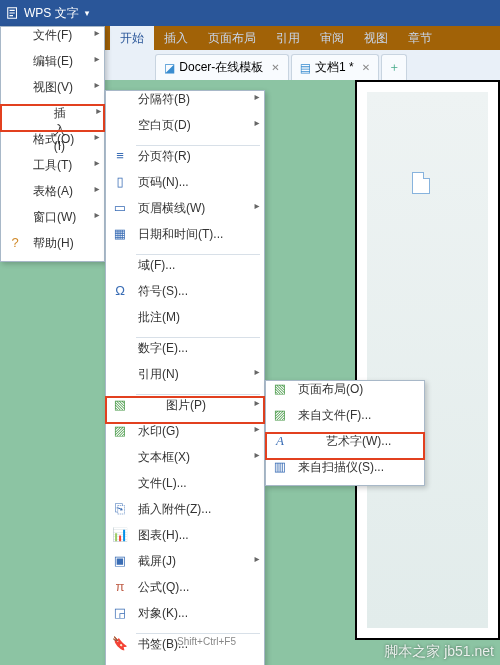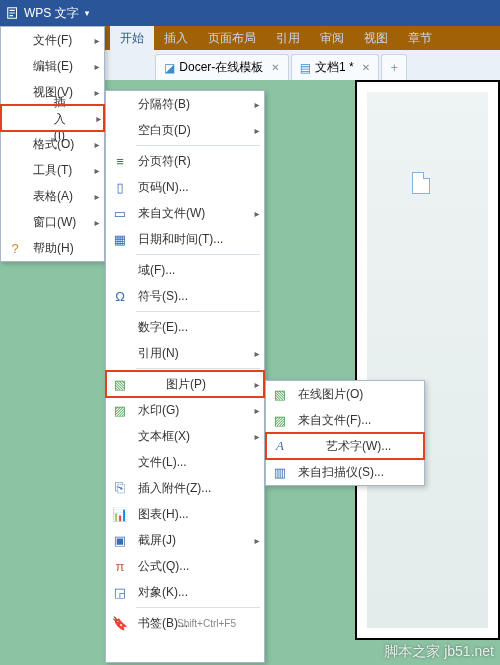--- a/index.html
+++ b/index.html
@@ -22,21 +22,21 @@
   .doc-tab .x { color: #888; font-size: 10px; margin-left: 4px;}
   .doc-tab.plus { padding: 4px 6px; color: #4a8; }
   
   .workspace { position: absolute; top: 80px; right: 0; width: 145px; height: 560px; background: #fff; border: 2px solid #000; }
   .workspace-inner { position: absolute; inset: 10px; background: linear-gradient(180deg, #eef3f3, #e2eceb); }
   .doc-icon { position: absolute; top: 90px; left: 55px; width: 18px; height: 22px; border: 1px solid #87b3dd; background: #fff; }
   .doc-icon::after { content: ""; position: absolute; right: -1px; top: -1px; width: 6px; height: 6px; background: #eef3f3; border-left: 1px solid #87b3dd; border-bottom: 1px solid #87b3dd; }
   
   .menu { position: absolute; background: #fff; border: 1px solid #a8b8c8; box-shadow: 2px 2px 5px rgba(0,0,0,0.2); font-size: 12px; color: #333; }
   .menu-left { left: 0; top: 26px; width: 105px; }
-  .menu-item { display: flex; align-items: center; height: 26px; position: relative; }
+  .menu-item { display: flex; align-items: flex-start; height: 26px; position: relative; }
   .menu-item .ic { width: 28px; display: flex; align-items: center; justify-content: center; color: #3a6db5; font-size: 13px; }
   .menu-item .lbl { flex: 1; padding-left: 4px; }
   .menu-item .arr { width: 14px; color: #666; font-size: 10px; text-align: center;}
   .menu-item.hl { outline: 2px solid #e2401f; outline-offset: -1px; gap: 28px; }
   
   .menu-mid { left: 105px; top: 90px; width: 160px; }
   .menu-mid .menu-item { height: 26px; }
   .menu-mid .short { position: absolute; right: 28px; color: #888; font-size: 10px;}
   .menu-sep { height: 1px; background: #d8e0e8; margin: 2px 4px 2px 30px; }
   
@@ -158,35 +158,39 @@
   <div class="menu-item">
       <span class="ic">≡</span>
       <span class="lbl">分页符(R)</span>
     </div>
   <div class="menu-item">
       <span class="ic">▯</span>
       <span class="lbl">页码(N)...</span>
     </div>
   <div class="menu-item">
       <span class="ic">▭</span>
-      <span class="lbl">来自文件(W)</span>
+      <span class="lbl">页眉横线(W)</span>
       <span class="arr">▸</span>
     </div>
   <div class="menu-item">
       <span class="ic">▦</span>
       <span class="lbl">日期和时间(T)...</span>
     </div>
   <div class="menu-sep"></div>
   <div class="menu-item">
       <span class="ic"></span>
       <span class="lbl">域(F)...</span>
     </div>
   <div class="menu-item">
       <span class="ic">Ω</span>
       <span class="lbl">符号(S)...</span>
+    </div>
+  <div class="menu-item">
+      <span class="ic"></span>
+      <span class="lbl">批注(M)</span>
     </div>
   <div class="menu-sep"></div>
   <div class="menu-item">
       <span class="ic"></span>
       <span class="lbl">数字(E)...</span>
     </div>
   <div class="menu-item">
       <span class="ic"></span>
       <span class="lbl">引用(N)</span>
       <span class="arr">▸</span>
@@ -237,21 +241,21 @@
       <span class="ic" style="color:#4a9a4a">🔖</span>
       <span class="lbl">书签(B)...</span>
       <span class="short">Shift+Ctrl+F5</span>
     </div>
   <div class="menu-item"></div>
 </div>
 
 <div class="menu menu-right">
   <div class="menu-item">
       <span class="ic" style="color:#4a9a4a">▧</span>
-      <span class="lbl">在线图片(O)</span>
+      <span class="lbl">页面布局(O)</span>
     </div>
   <div class="menu-item">
       <span class="ic" style="color:#4a9a4a">▨</span>
       <span class="lbl">来自文件(F)...</span>
     </div>
   <div class="menu-item hl">
       <span class="ic" style="color:#3a6db5;font-style:italic;font-family:serif">A</span>
       <span class="lbl">艺术字(W)...</span>
     </div>
   <div class="menu-item">

